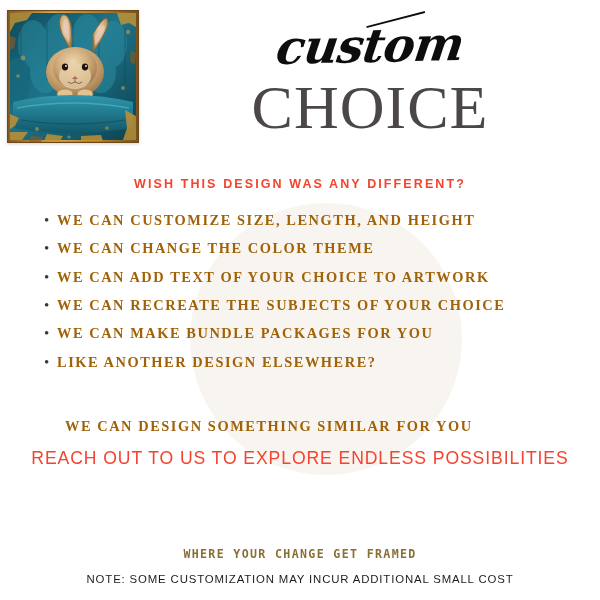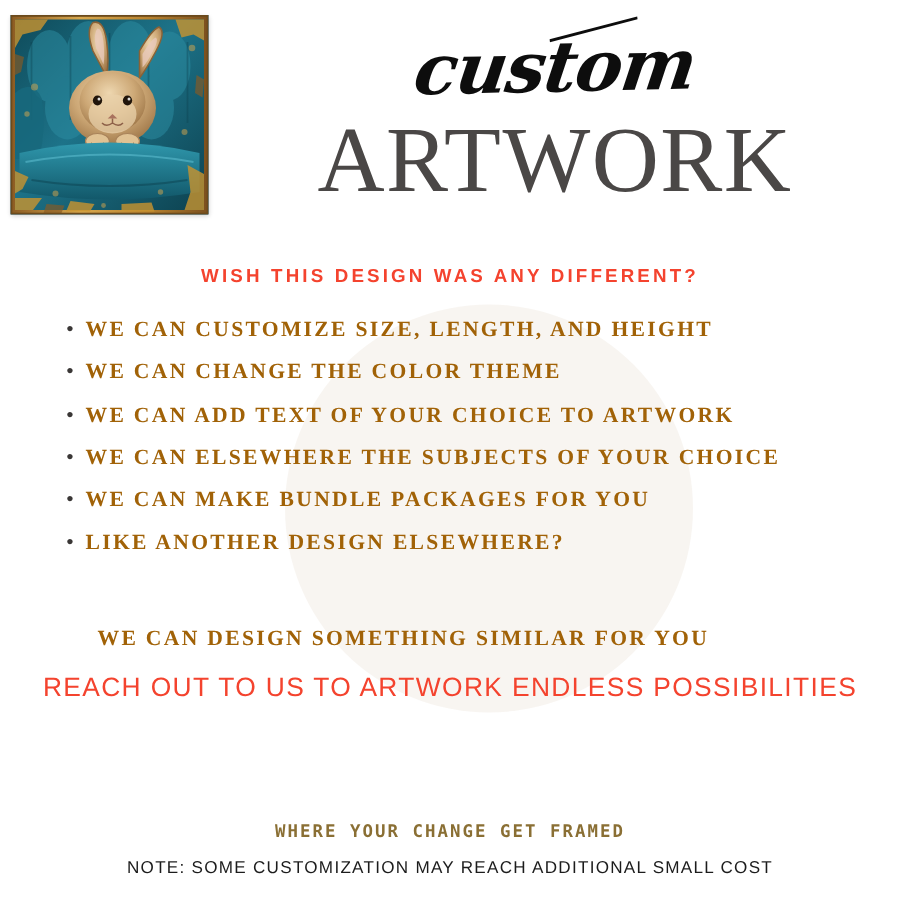--- a/index.html
+++ b/index.html
@@ -303,54 +303,54 @@
 
       <rect x="0.5" y="0.5" width="131" height="132" fill="none" stroke="#6b4a1c" stroke-width="1.4"></rect>
     </svg>
   </div>
 
   <div class="headline-wrap">
     <div class="script-title">
       <span>custom</span>
       <span class="cross-stroke"></span>
     </div>
-    <div class="serif-title">ARTWORK</div>
+    <div class="serif-title">CHOICE</div>
   </div>
 
   <div class="question-line">WISH  THIS  DESIGN  WAS ANY DIFFERENT?</div>
 
   <div class="bullet-list">
     <div class="bullet-row">
       <span class="bullet-dot">•</span>
       <span class="bullet-text">WE CAN CUSTOMIZE SIZE, LENGTH, AND HEIGHT</span>
     </div>
     <div class="bullet-row">
       <span class="bullet-dot">•</span>
       <span class="bullet-text">WE CAN CHANGE THE COLOR THEME</span>
     </div>
     <div class="bullet-row">
       <span class="bullet-dot">•</span>
       <span class="bullet-text">WE CAN ADD TEXT OF YOUR CHOICE TO ARTWORK</span>
     </div>
     <div class="bullet-row">
       <span class="bullet-dot">•</span>
-      <span class="bullet-text">WE CAN ELSEWHERE THE SUBJECTS OF YOUR CHOICE</span>
+      <span class="bullet-text">WE CAN RECREATE THE SUBJECTS OF YOUR CHOICE</span>
     </div>
     <div class="bullet-row">
       <span class="bullet-dot">•</span>
       <span class="bullet-text">WE CAN MAKE BUNDLE PACKAGES FOR YOU</span>
     </div>
     <div class="bullet-row">
       <span class="bullet-dot">•</span>
       <span class="bullet-text">LIKE ANOTHER DESIGN ELSEWHERE?</span>
     </div>
     <div class="bullet-row continuation">
       <span class="bullet-dot"></span>
       <span class="bullet-text">WE CAN DESIGN SOMETHING SIMILAR FOR YOU</span>
     </div>
   </div>
 
-  <div class="cta-line">REACH OUT TO US TO ARTWORK ENDLESS POSSIBILITIES</div>
+  <div class="cta-line">REACH OUT TO US TO EXPLORE ENDLESS POSSIBILITIES</div>
 
   <div class="brand-tagline">WHERE YOUR CHANGE GET FRAMED</div>
-  <div class="footer-note">NOTE: SOME CUSTOMIZATION MAY REACH ADDITIONAL SMALL COST</div>
+  <div class="footer-note">NOTE: SOME CUSTOMIZATION MAY INCUR ADDITIONAL SMALL COST</div>
 
 </div>
 
 </body></html>

